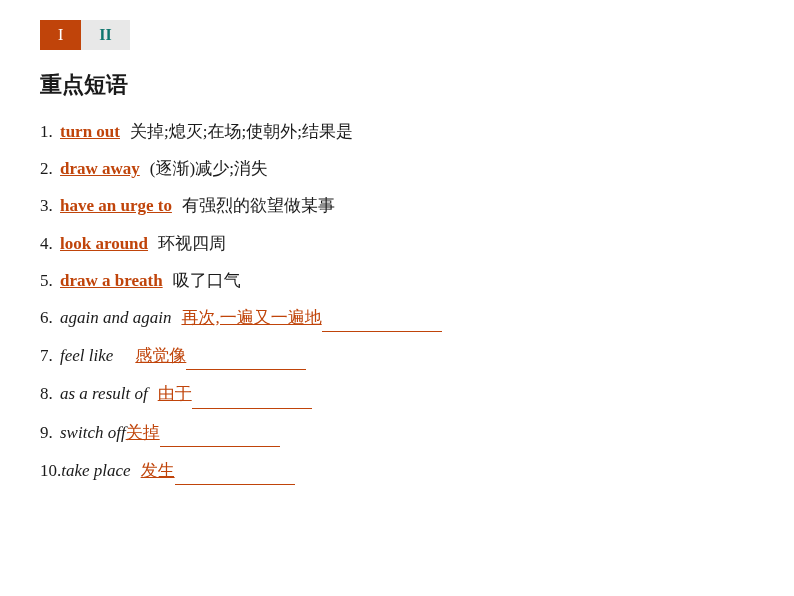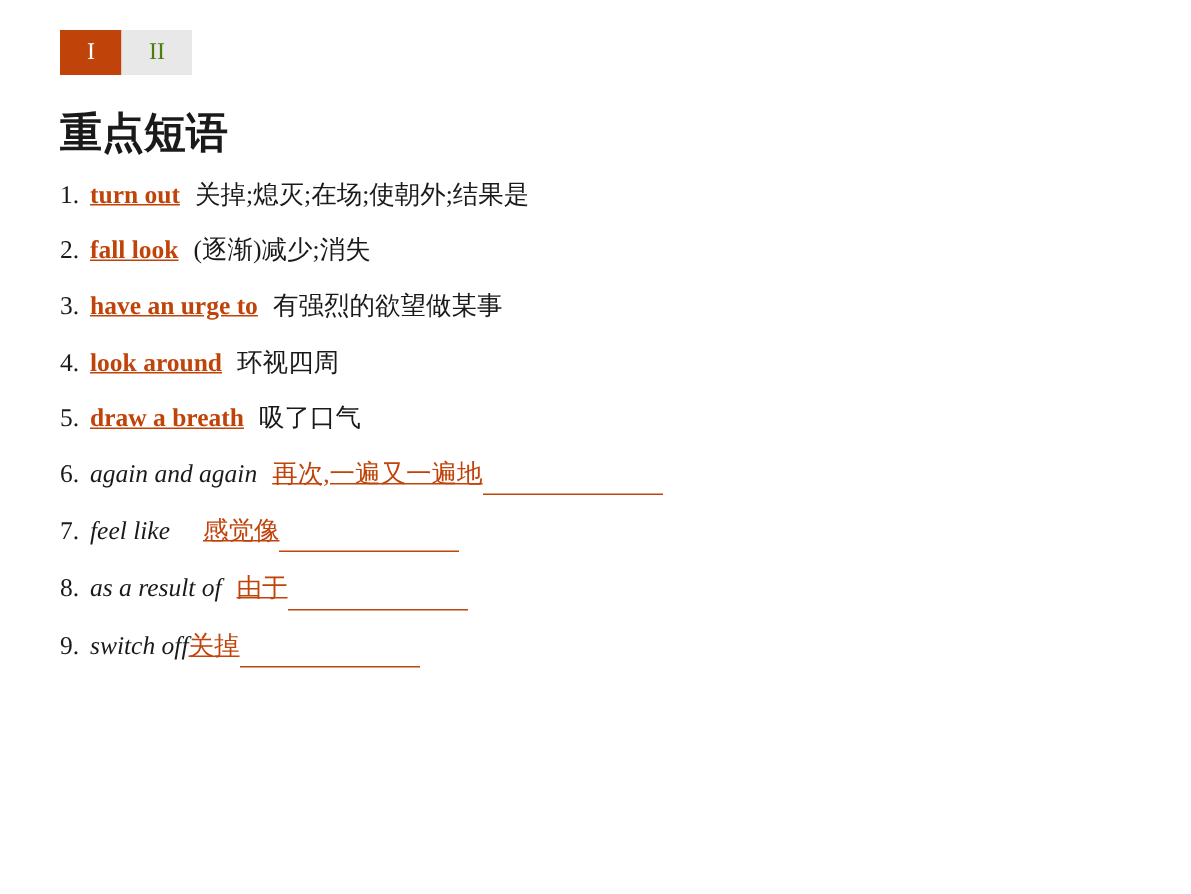--- a/index.html
+++ b/index.html
@@ -32,27 +32,28 @@
       cursor: pointer;
       border: none;
       font-family: inherit;
     }
     .tab-active {
       background: #c0440a;
       color: #ffffff;
     }
     .tab-inactive {
       background: #e8e8e8;
-      color: #4d7c0f;
+      color: #0f766e;
+      font-weight: bold;
     }
     .section-title {
-      font-size: 28px;
+      font-size: 22px;
       font-weight: bold;
       color: #1a1a1a;
-      margin-bottom: 8px;
+      margin-bottom: 18px;
       font-family: "SimHei", "黑体", sans-serif;
     }
     .phrase-list {
       list-style: none;
     }
     .phrase-item {
       display: flex;
       align-items: baseline;
       margin-bottom: 10px;
       font-size: 17px;
@@ -103,21 +104,21 @@
   <ul class="phrase-list">
 
     <li class="phrase-item">
       <span class="item-number">1.</span>
       <span class="underlined-answer">turn out</span>
       <span class="chinese-meaning">关掉;熄灭;在场;使朝外;结果是</span>
     </li>
 
     <li class="phrase-item">
       <span class="item-number">2.</span>
-      <span class="underlined-answer">fall look</span>
+      <span class="underlined-answer">draw away</span>
       <span class="chinese-meaning">(逐渐)减少;消失</span>
     </li>
 
     <li class="phrase-item">
       <span class="item-number">3.</span>
       <span class="underlined-answer">have an urge to</span>
       <span class="chinese-meaning">有强烈的欲望做某事</span>
     </li>
 
     <li class="phrase-item">
@@ -153,14 +154,20 @@
       <span class="blank-line">&nbsp;&nbsp;&nbsp;&nbsp;&nbsp;&nbsp;&nbsp;&nbsp;&nbsp;&nbsp;&nbsp;&nbsp;&nbsp;&nbsp;&nbsp;&nbsp;&nbsp;&nbsp;&nbsp;&nbsp;&nbsp;&nbsp;&nbsp;</span>
     </li>
 
     <li class="phrase-item">
       <span class="item-number">9.</span>
       <span class="english-phrase">switch off</span>
       <span style="" class="chinese-answer">关掉</span>
       <span class="blank-line">&nbsp;&nbsp;&nbsp;&nbsp;&nbsp;&nbsp;&nbsp;&nbsp;&nbsp;&nbsp;&nbsp;&nbsp;&nbsp;&nbsp;&nbsp;&nbsp;&nbsp;&nbsp;&nbsp;&nbsp;&nbsp;&nbsp;&nbsp;&nbsp;&nbsp;</span>
     </li>
 
+    <li class="phrase-item">
+      <span class="item-number">10.</span>
+      <span class="english-phrase">take place</span>
+      <span style="margin-left:10px;" class="chinese-answer">发生</span>
+      <span class="blank-line">&nbsp;&nbsp;&nbsp;&nbsp;&nbsp;&nbsp;&nbsp;&nbsp;&nbsp;&nbsp;&nbsp;&nbsp;&nbsp;&nbsp;&nbsp;&nbsp;&nbsp;&nbsp;&nbsp;&nbsp;&nbsp;&nbsp;&nbsp;&nbsp;&nbsp;</span>
+    </li>
   </ul>
 </div>
 
 </body></html>

